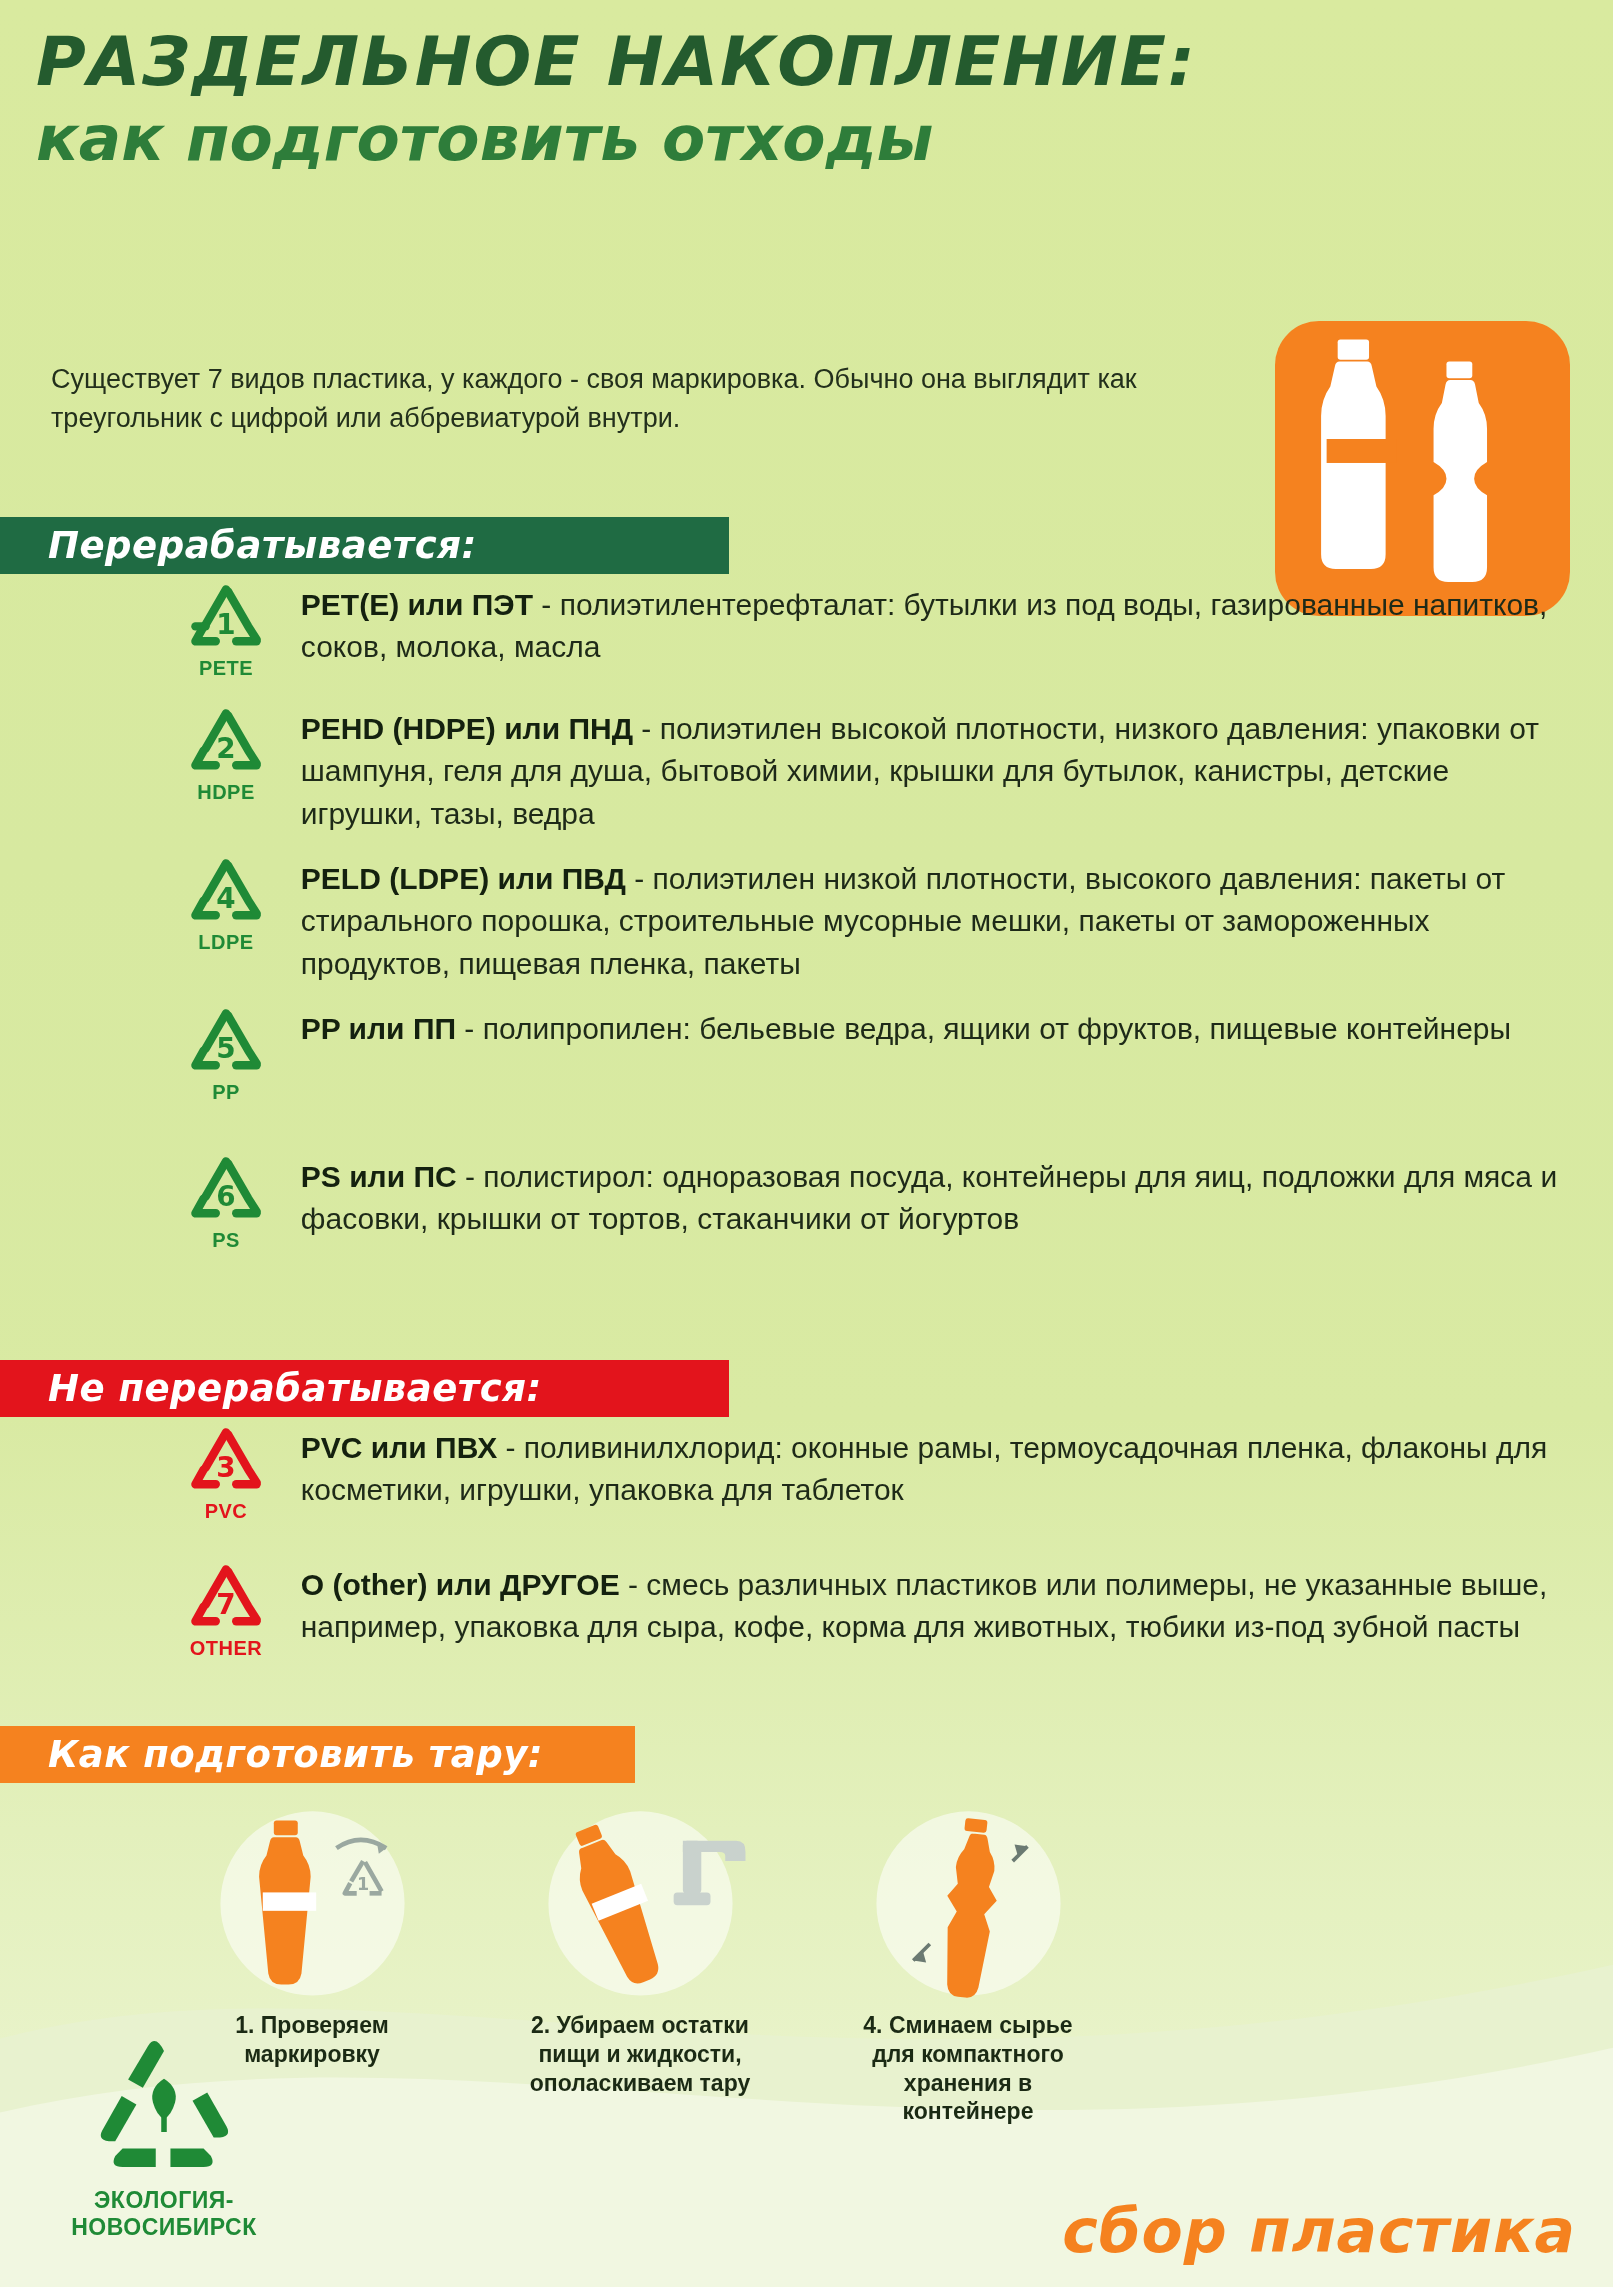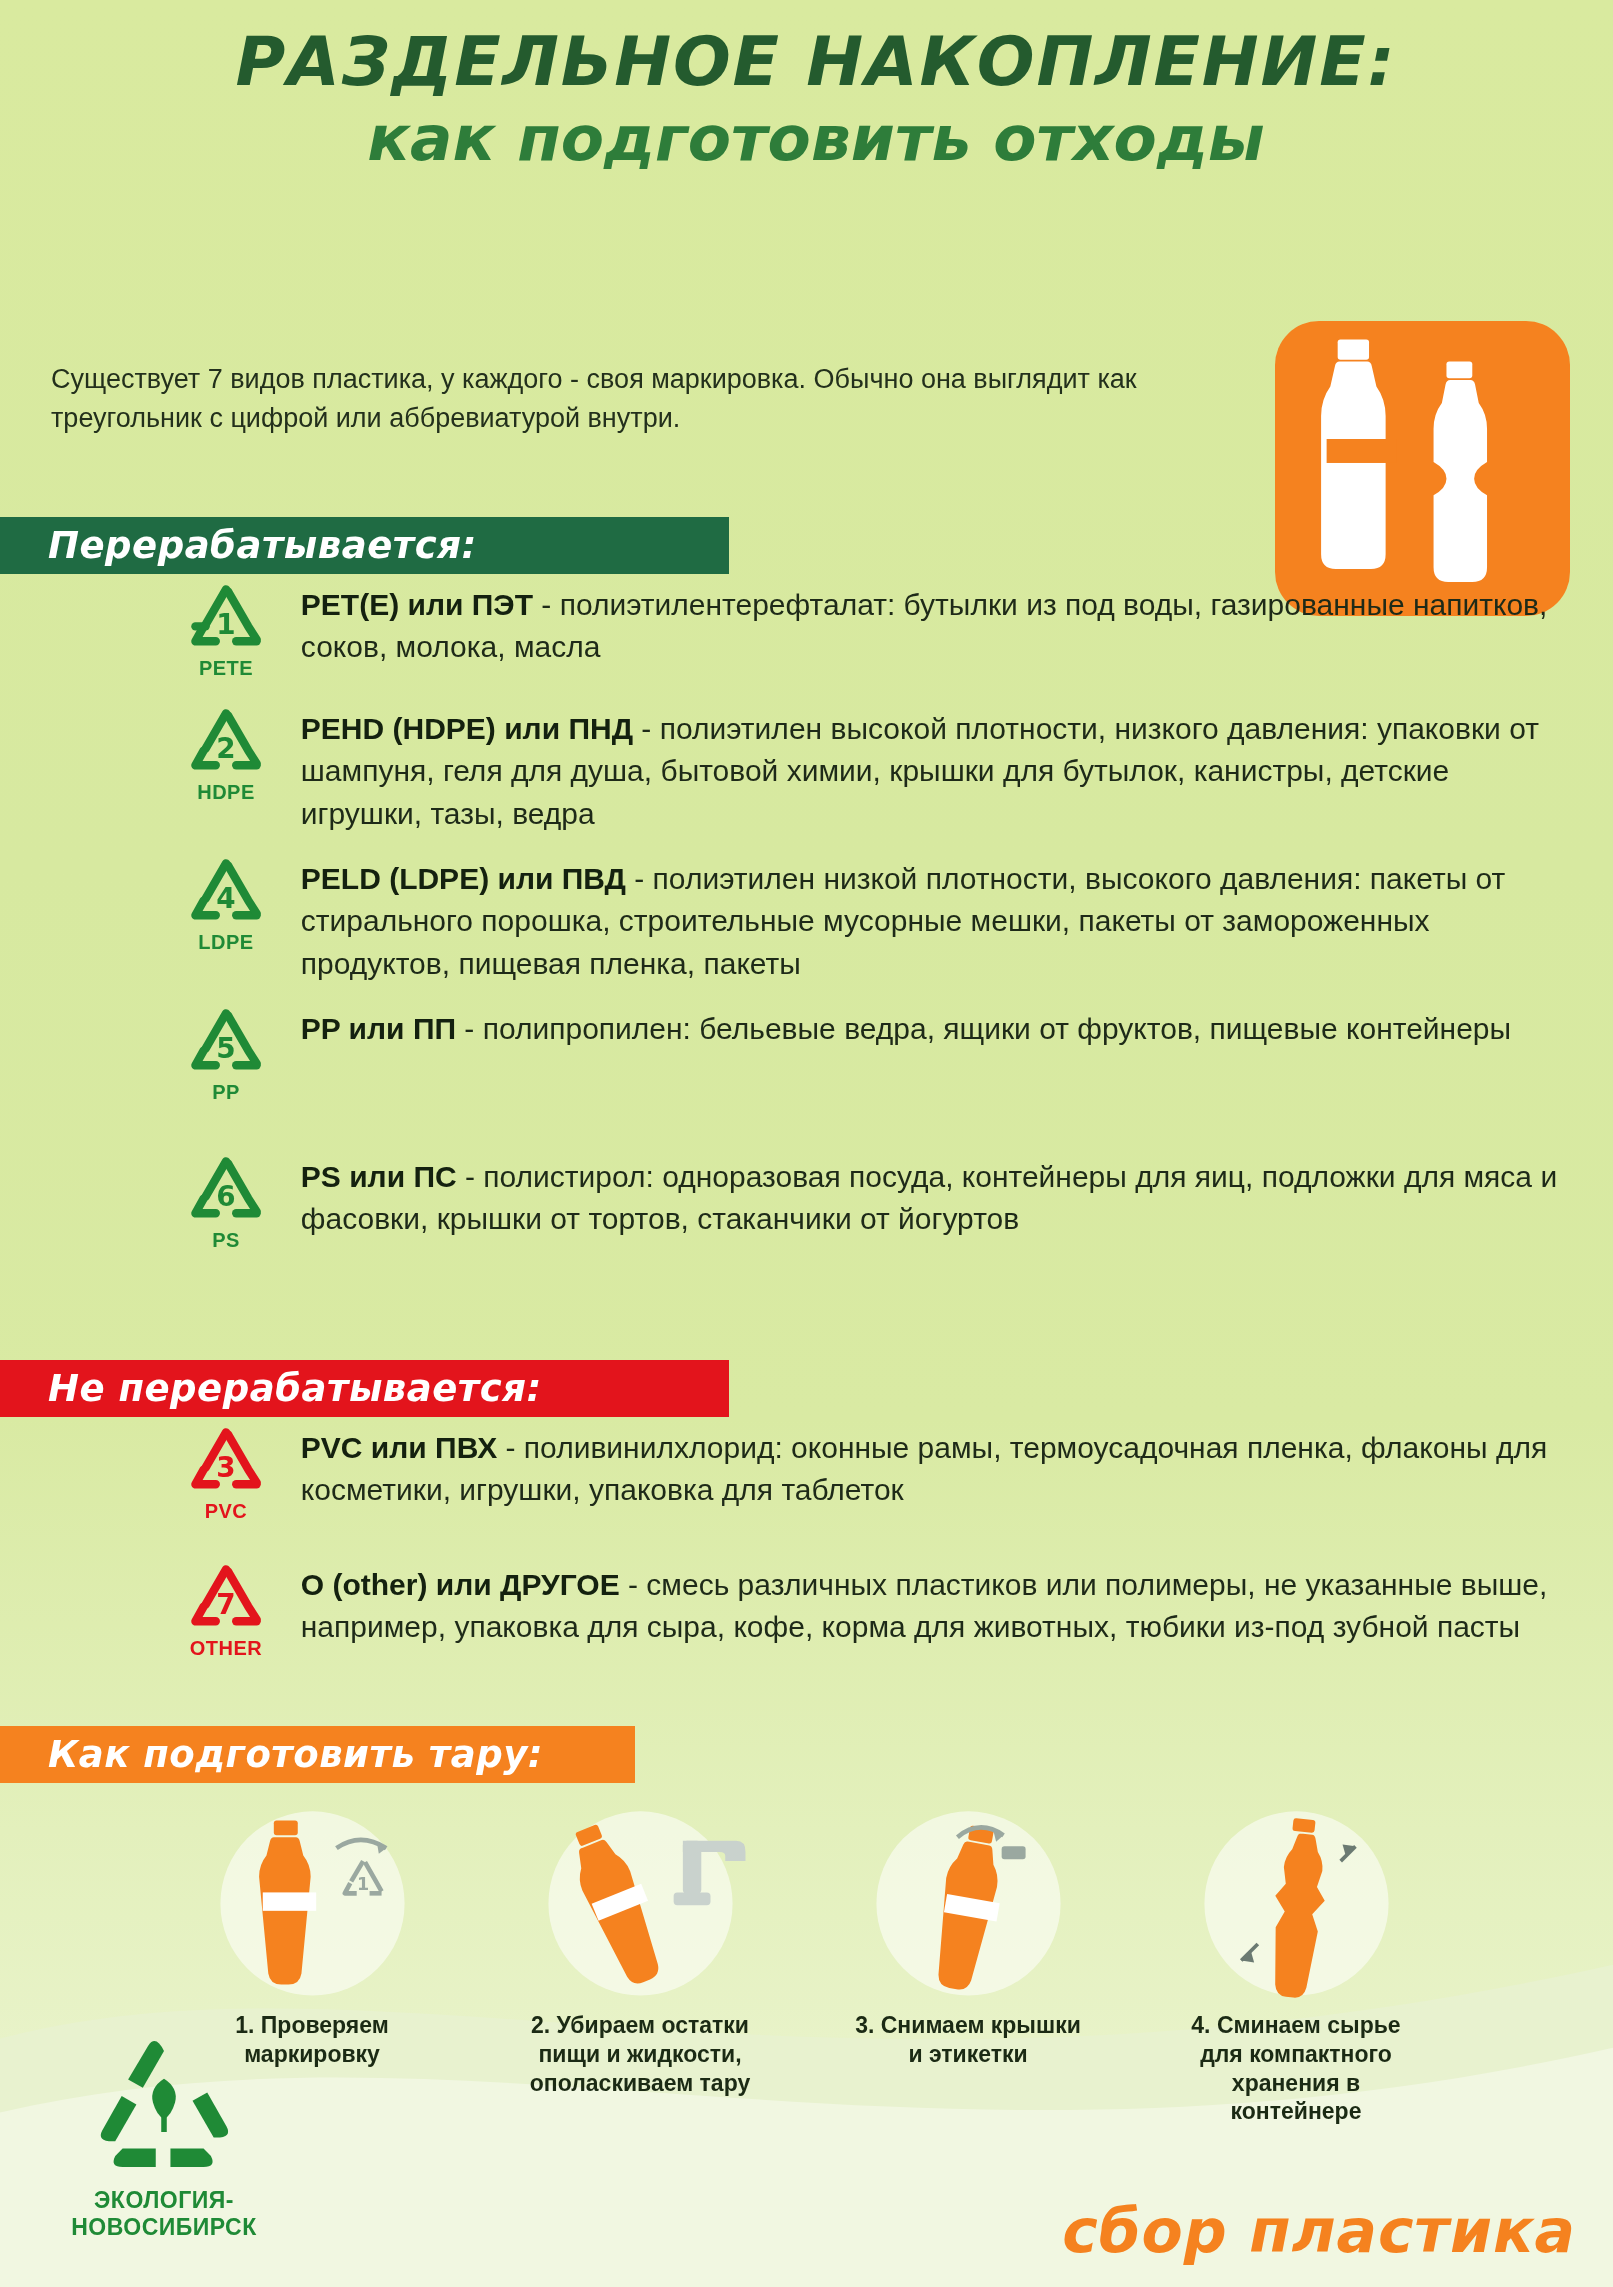--- a/index.html
+++ b/index.html
@@ -30,21 +30,20 @@
     pointer-events: none;
   }
   .swoosh svg { display: block; }
 
   
   .title-wrap {
     position: absolute;
     top: 26px;
     left: 0;
     right: 17px;
-    text-align: center;
     margin-left: 36px;
   }
   .title-line1 {
     font-family: "DejaVu Sans", sans-serif;
     font-weight: bold;
     font-style: italic;
     font-size: 68px;
     letter-spacing: 1.8px;
     color: #245b2e;
     line-height: 1.05;
@@ -395,41 +394,20 @@
             <path d="M196 40 h58 q10 0 10 12 v10 h-22 v-6 q0 -4 -6 -4 h-40 z"></path>
             <rect x="186" y="96" width="40" height="14" rx="4"></rect>
           </g>
         </svg>
       </div>
       <div class="cap" style="white-space:pre-line">2. Убираем остатки
 пищи и жидкости,
 ополаскиваем тару</div>
     </div>
 
-    <div class="step">
-      <div class="art">
-        <svg width="277" height="198" viewBox="0 0 300 215">
-          <circle cx="150" cy="108" r="100" fill="#ffffff" opacity="0.55"></circle>
-          <g transform="rotate(10 150 110)">
-            <g fill="#f5821f">
-              <rect x="137" y="24" width="26" height="16" rx="3"></rect>
-              <path d="M139 42 h22 q3 0 4 4 l4 16 q8 10 8 23 l-10 105 q-2 12 -14 12 h-8 q-12 0 -14 -12 l-10 -105 q0 -13 8 -23 l4 -16 q1 -4 4 -4 z"></path>
-            </g>
-            <rect x="125" y="102" width="58" height="20" fill="#ffffff"></rect>
-          </g>
-          <g fill="none" stroke="#9aa8a0" stroke-width="5">
-            <path d="M138 36 q24 -20 50 -2"></path>
-          </g>
-          <path d="M188 34 l-11 -5 l3 12 z" fill="#9aa8a0"></path>
-          <rect x="186" y="46" width="26" height="14" rx="3" fill="#9aa8a0"></rect>
-        </svg>
-      </div>
-      <div class="cap" style="white-space:pre-line">3. Снимаем крышки
-и этикетки</div>
-    </div>
 
     <div class="step">
       <div class="art">
         <svg width="277" height="198" viewBox="0 0 300 215">
           <circle cx="150" cy="108" r="100" fill="#ffffff" opacity="0.55"></circle>
           <g fill="#f5821f" transform="rotate(6 150 110)">
             <rect x="137" y="16" width="24" height="14" rx="3"></rect>
             <path d="M139 32 h20 q3 0 4 4 l4 14 q7 9 7 20 l-4 18 l10 14 l-12 16 l8 18 l-6 62 q-2 12 -13 12 h-8 q-11 0 -13 -12 l-6 -62 l8 -18 l-12 -16 l10 -14 l-4 -18 q0 -11 7 -20 l4 -14 q1 -4 4 -4 z"></path>
           </g>
           <g stroke="#6b7a72" stroke-width="4" fill="none">

